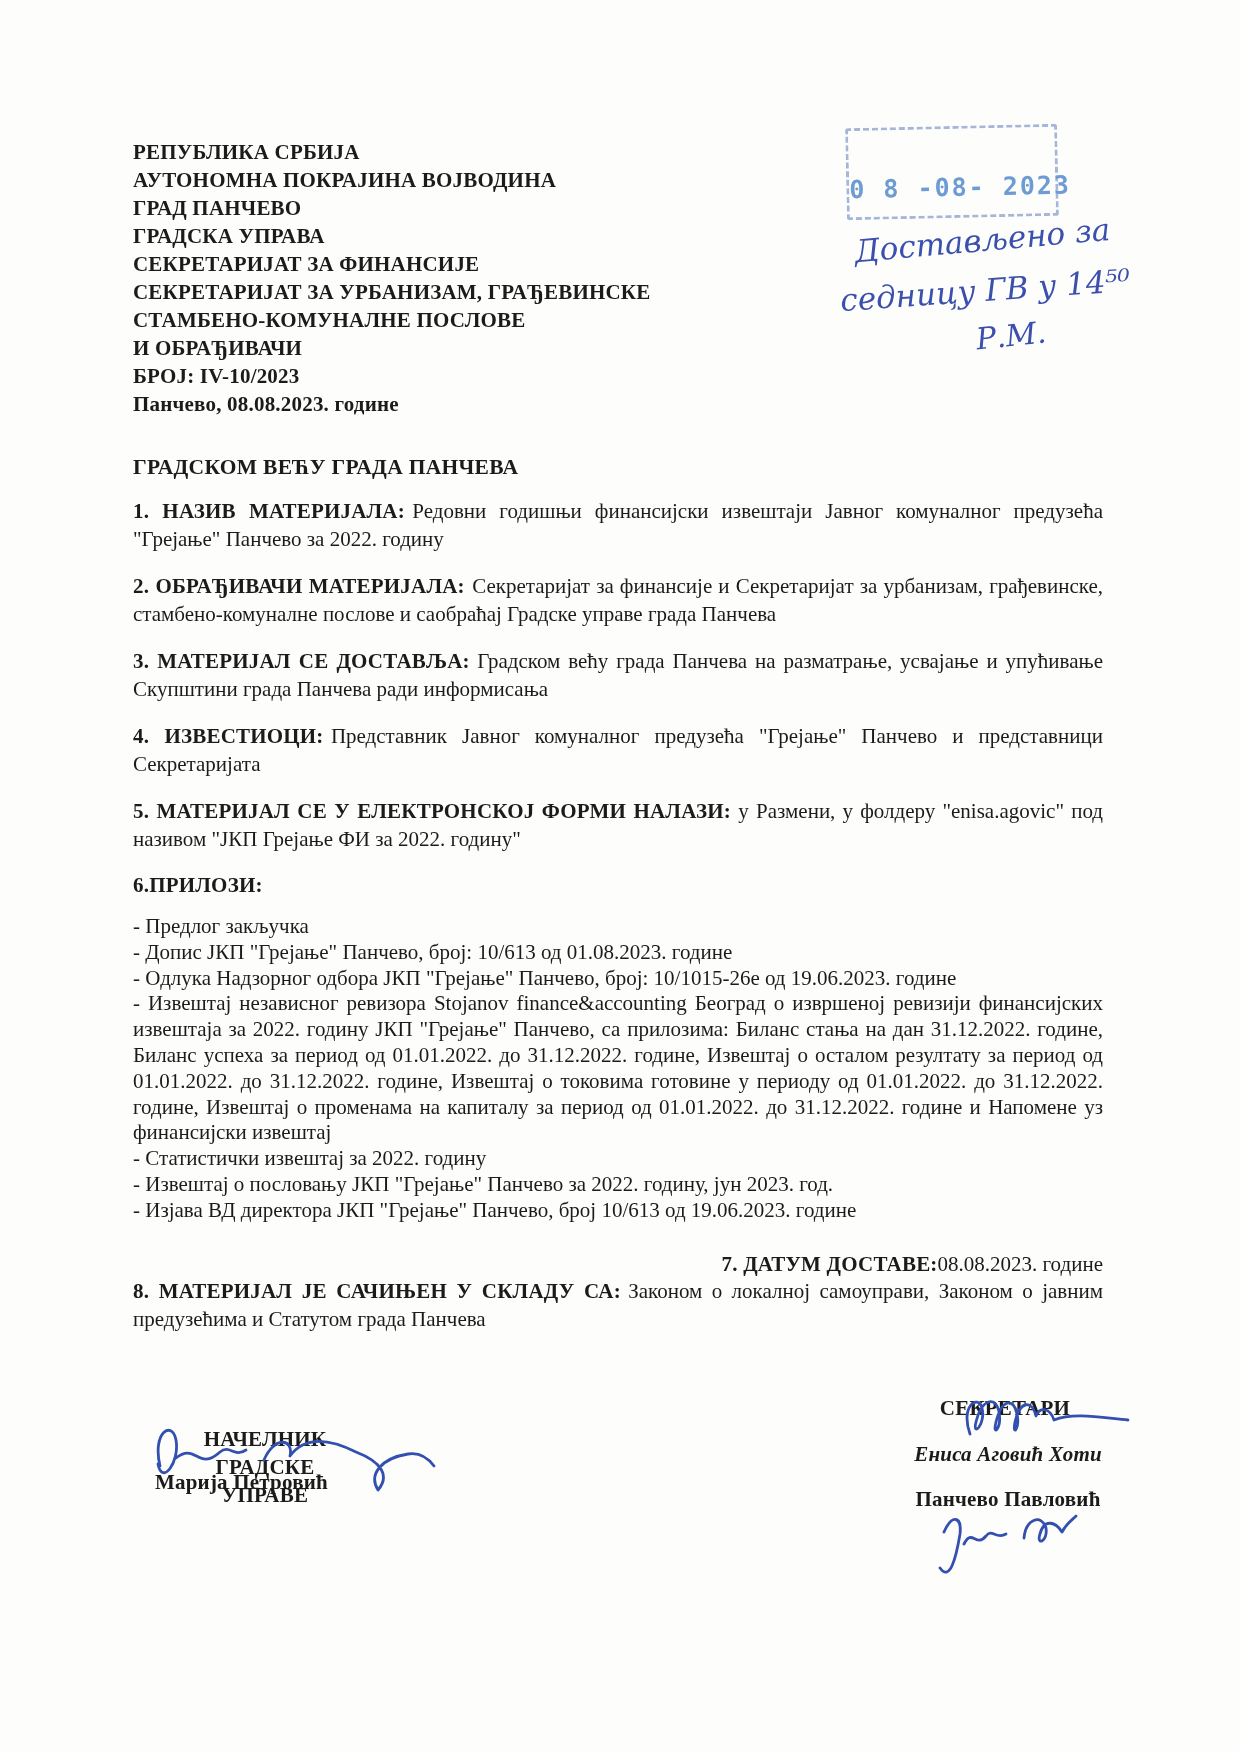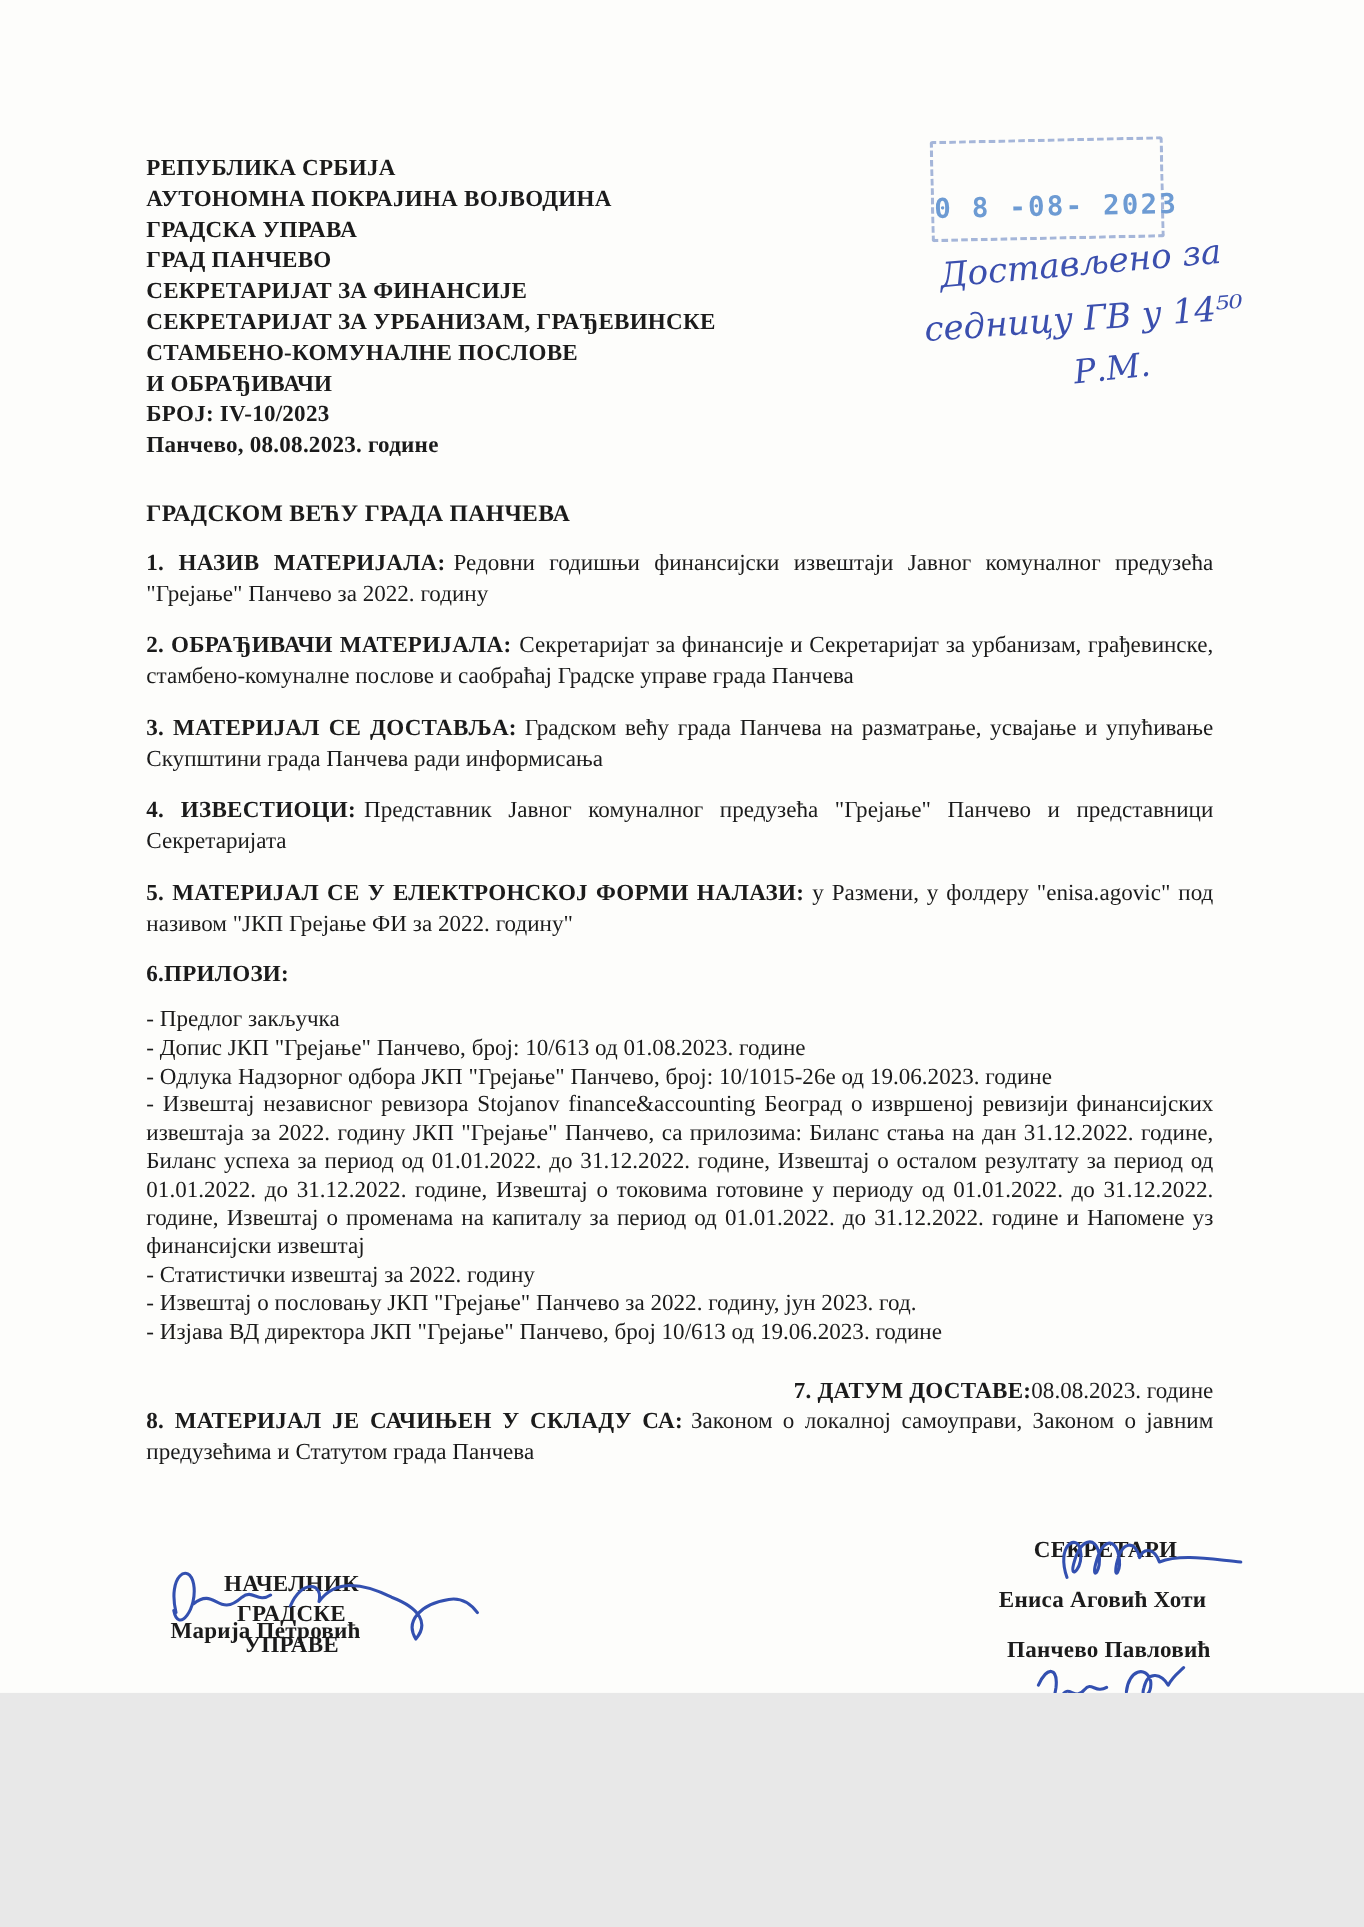--- a/index.html
+++ b/index.html
@@ -1,19 +1,19 @@
 <!DOCTYPE html>
 <html><head>
 <meta charset="utf-8">
 <style>
   * { margin:0; padding:0; box-sizing:border-box; }
   html,body { background:#e8e8e8; }
   .paper {
     position:relative;
-    width:1240px; height:1539px;
+    width:1240px; height:1752px;
     margin:0 auto;
     background:#fdfdfb;
     color:#1b1b1b;
     font-family:"Liberation Serif", serif;
     overflow:hidden;
   }
   
   .letterhead {
     position:absolute; left:133px; top:138px; width:620px;
     font-weight:bold; font-size:21px; line-height:28px;
@@ -64,38 +64,38 @@
   }
   .sec7 { margin-top:27px; line-height:27.5px;text-align:right; }
   .sec7 b { display:inline-block; min-width:315px; }
   .sec8 { }
   
   .sig-title { position:absolute; font-weight:bold; font-size:21px; letter-spacing:0.2px; }
   .sig-name  { position:absolute; font-weight:bold; font-size:21px; letter-spacing:0.2px;text-align:right; }
   .sig-left-title  { left:155px; top:1425px; width:220px; text-align:center; line-height:28px; }
   .sig-left-name   { left:155px; top:1470px; }
   .sig-right-title { left:905px; top:1396px; width:200px; text-align:center; }
-  .sig-right-name1 { left:908px; top:1442px; width:200px; text-align:left; }
+  .sig-right-name1 { left:908px; top:1442px; width:200px; text-align:center;font-style:italic; }
   .sig-right-name2 { left:908px; top:1487px; width:200px; text-align:center; }
   .sig-svg { position:absolute; overflow:visible; }
   .sig-svg path { fill:none; stroke:#3350b0; stroke-width:2.8; stroke-linecap:round; stroke-linejoin:round; }
   #sig-marija   { left:146px; top:1414px; }
   #sig-enisa    { left:952px; top:1390px; }
   #sig-jasminka { left:928px; top:1506px; }
 </style>
 </head>
 <body>
 
 <div class="paper">
 
   <div class="letterhead">
     <div>РЕПУБЛИКА СРБИЈА</div>
     <div>АУТОНОМНА ПОКРАЈИНА ВОЈВОДИНА</div>
+    <div>ГРАД ПАНЧЕВО</div>
     <div>ГРАДСКА УПРАВА</div>
-    <div>ГРАД ПАНЧЕВО</div>
     <div>СЕКРЕТАРИЈАТ ЗА ФИНАНСИЈЕ</div>
     <div>СЕКРЕТАРИЈАТ ЗА УРБАНИЗАМ, ГРАЂЕВИНСКЕ</div>
     <div>СТАМБЕНО-КОМУНАЛНЕ ПОСЛОВЕ</div>
     <div>И ОБРАЂИВАЧИ</div>
     <div>БРОЈ: IV-10/2023</div>
     <div>Панчево, 08.08.2023. године</div>
   </div>
 
   <div class="stamp-box">
     <div class="stamp-date">0 8 -08- 2023</div>

